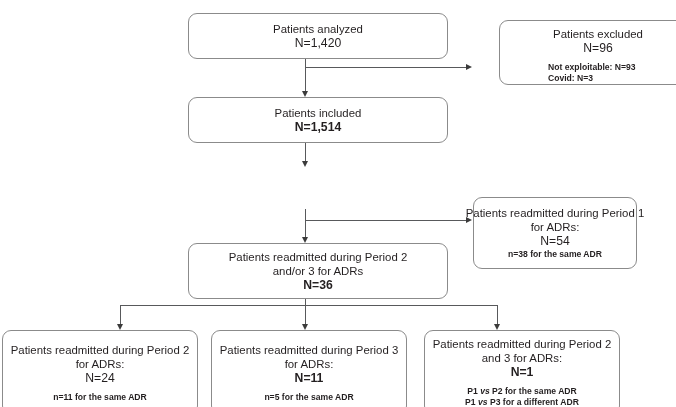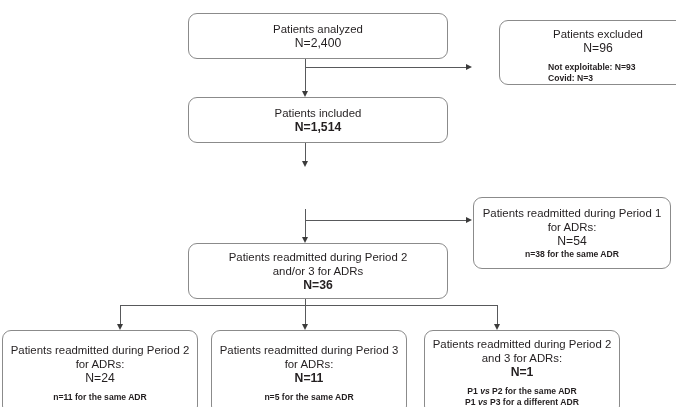--- a/index.html
+++ b/index.html
@@ -75,37 +75,37 @@
     border-left: 6px solid #3b3b3b;
   }
 </style>
 </head>
 <body>
 
 <div id="flow">
 
   <div class="box" style="left:188px; top:2px; width:260px; height:46px;">
     <div class="line1">Patients analyzed</div>
-    <div class="num">N=2,400</div>
+    <div class="num">N=1,420</div>
   </div>
 
   <div class="box" style="left:499px; top:9px; width:198px; height:65px; justify-content:flex-start; padding-top:6px;">
     <div class="line1">Patients excluded</div>
     <div class="num">N=96</div>
     <div class="sub sub-left pad-top-6" style="margin-left:10px;">Not exploitable: N=93</div>
     <div class="sub sub-left" style="margin-left:10px;">Covid: N=3</div>
   </div>
 
   <div class="box" style="left:188px; top:86px; width:260px; height:46px;">
     <div class="line1">Patients included</div>
     <div class="num bold">N=1,514</div>
   </div>
 
 
-  <div class="box" style="left:473px; top:186px; width:198px; height:72px;">
+  <div class="box" style="left:473px; top:186px; width:164px; height:72px;">
     <div class="line1">Patients readmitted during Period 1</div>
     <div class="line2">for ADRs:</div>
     <div class="num">N=54</div>
     <div class="sub">n=38 for the same ADR</div>
   </div>
 
   <div class="box" style="left:188px; top:232px; width:260px; height:56px;">
     <div class="line1">Patients readmitted during Period 2</div>
     <div class="line2">and/or 3 for ADRs</div>
     <div class="num bold">N=36</div>

